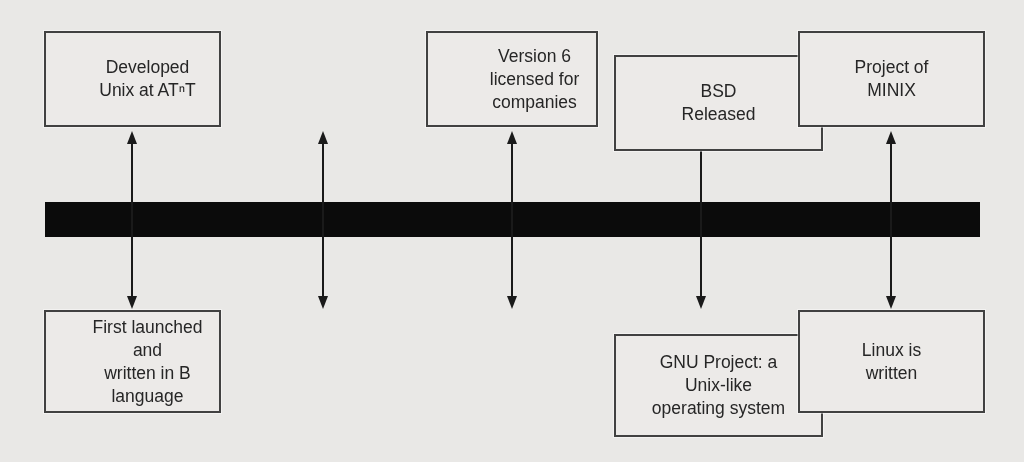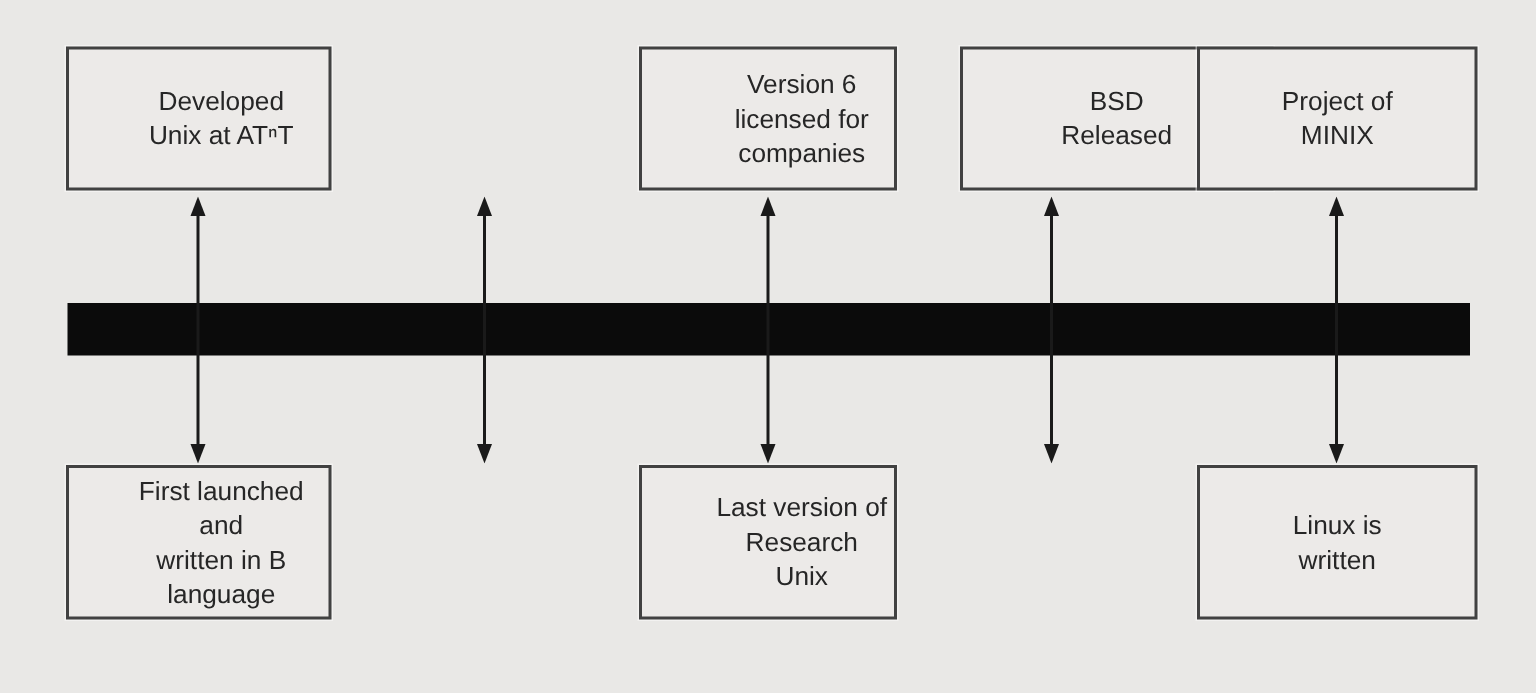--- a/index.html
+++ b/index.html
@@ -25,21 +25,21 @@
     font-size: 17.5px;
     line-height: 23px;
     color: #262626;
     overflow: visible;
   }
   .top-box    { top: 31px;  height: 96px; }
   .bottom-box { top: 310px; height: 103px; }
   .c1 { left: 44px;  width: 177px; padding-left: 30px; }
   .c2 { left: 235px; width: 176px; }
   .c3 { left: 426px; width: 172px; padding-left: 45px; }
-  .c4 { left: 640px; width: 209px; }
+  .c4 { left: 614px; width: 209px; margin-top: 24px; }
   .c5 { left: 798px; width: 187px; }
   .timeline-bar {
     position: absolute;
     left: 45px;
     top: 202px;
     width: 935px;
     height: 35px;
     background: #0b0b0b;
   }
   .arrow {
@@ -107,19 +107,19 @@
 licensed for
 companies</div>
   <div class="box top-box c4">BSD
 Released</div>
   <div class="box top-box c5">Project of
 MINIX</div>
 
   <div class="box bottom-box c1">First launched and
 written in B
 language</div>
-  <div class="box bottom-box c3">Last version of
-Research
-Unix</div>
+  <div class="box bottom-box c4">GNU Project: a
+Unix-like
+operating system</div>
   <div class="box bottom-box c5">Linux is
 written</div>
 
 </div>
 
 </body></html>

